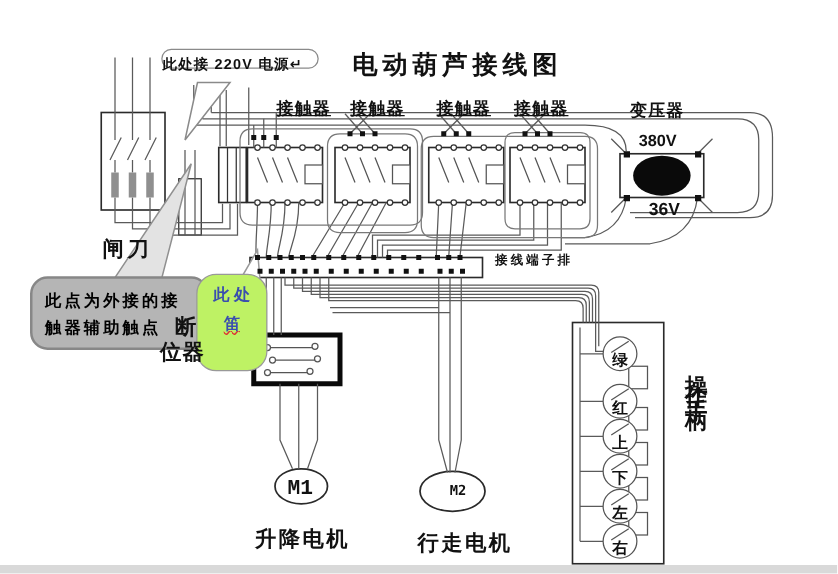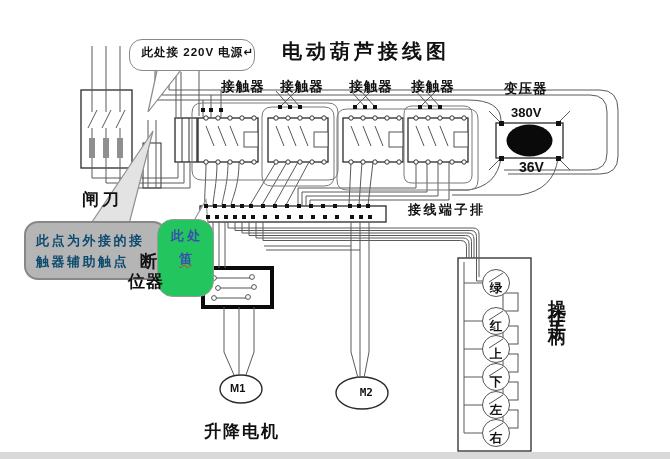--- a/index.html
+++ b/index.html
@@ -7,48 +7,48 @@
     position:relative;width:670px;height:459px;background:#ffffff;overflow:hidden;
     font-family:"Liberation Sans","DejaVu Sans",sans-serif;color:#111;
   }
   #diagram-svg{position:absolute;left:0;top:0;z-index:1;}
   .lbl{position:absolute;z-index:3;white-space:nowrap;font-weight:bold;color:#111;}
   .title{left:282px;top:38px;font-size:20px;letter-spacing:4px;}
   .callout{
     position:absolute;z-index:4;box-sizing:border-box;font-weight:bold;
   }
   .co-power{
-    left:129px;top:39px;width:126px;height:32px;background:#fff;
+    left:129px;top:39px;width:126px;height:16px;background:#fff;
     border:1.5px solid #8a8a8a;border-radius:13px;
-    font-size:11.5px;line-height:25px;text-align:right;letter-spacing:1px;
+    font-size:11.5px;line-height:25px;text-align:left;letter-spacing:1px;
   }
   .co-aux{
     left:24px;top:221px;width:143px;height:59px;background:#b5b5b5;
     border:2px solid #878787;border-radius:14px;padding:7px 10px;
-    font-size:13px;letter-spacing:2.5px;line-height:1.65;color:#0c4a6e;
+    font-size:13px;letter-spacing:2.5px;line-height:1.65;color:#000000;
   }
   .co-horn{
-    left:157px;top:219px;width:57px;height:78px;background:#22c55e;
+    left:157px;top:219px;width:57px;height:78px;background:#bef264;
     border:1.5px solid #999;border-radius:16px;padding-top:5px;
     font-size:13px;text-align:center;line-height:1.75;color:#3a4fae;
   }
   .co-horn .wavy{
     text-decoration-line:underline;text-decoration-style:wavy;
     text-decoration-color:#e03030;text-decoration-thickness:1px;
   }
   .knife{left:82px;top:188px;font-size:17px;letter-spacing:3px;}
-  .ctc{top:78px;width:50px;text-align:center;font-size:13.5px;letter-spacing:1px;}
+  .ctc{top:78px;width:50px;text-align:center;font-size:13.5px;letter-spacing:1px;text-decoration:underline;}
   .ctc1{left:218px;} .ctc2{left:277px;} .ctc3{left:346px;} .ctc4{left:408px;}
   .trf{left:504px;top:80px;font-size:13.5px;letter-spacing:1px;}
   .v380{left:511px;top:105px;font-size:13px;}
   .v36{left:519px;top:159px;font-size:14px;}
-  .strip{left:396px;top:201px;font-size:13px;letter-spacing:2.5px;margin-left:12px;}
+  .strip{left:396px;top:201px;font-size:10px;letter-spacing:2.5px;}
   .limr1{left:140px;top:250px;font-size:17px;z-index:5;}
   .limr2{left:128px;top:270px;font-size:17px;letter-spacing:1px;z-index:5;}
-  .m1{left:230px;top:382px;width:22px;font-size:11px;font-family:Liberation Sans, sans-serif;}
+  .m1{left:230px;top:382px;width:22px;font-size:17px;font-family:Liberation Mono, monospace;}
   .m2{left:351px;top:386px;width:22px;text-align:right;font-size:11px;font-family:"DejaVu Sans Mono","Liberation Mono",monospace;}
   .mn1{left:204px;top:420px;font-size:17px;letter-spacing:2px;}
   .mn2{left:334px;top:423px;font-size:17px;letter-spacing:2px;}
   .btn-char{left:487px;width:18px;text-align:center;font-size:12.5px;z-index:3;}
   .b0{top:280px;} .b1{top:318px;} .b2{top:346px;} .b3{top:374px;} .b4{top:402px;} .b5{top:430px;}
   .handle-lbl{
     left:545px;top:286px;font-size:18px;letter-spacing:9px;
     writing-mode:vertical-rl;text-orientation:upright;
   }
   .footer-band{position:absolute;left:0;top:452px;width:670px;height:7px;background:#d9d9d9;z-index:2;}
@@ -250,20 +250,21 @@
 <div class="lbl v36">36V</div>
 
 <div class="lbl strip">接线端子排</div>
 
 <div class="lbl limr1">断</div>
 <div class="lbl limr2">位器</div>
 
 <div class="lbl m1">M1</div>
 <div class="lbl m2">M2</div>
 <div class="lbl mn1">升降电机</div>
+<div class="lbl mn2">行走电机</div>
 
 <div class="lbl btn-char b0">绿</div>
 <div class="lbl btn-char b1">红</div>
 <div class="lbl btn-char b2">上</div>
 <div class="lbl btn-char b3">下</div>
 <div class="lbl btn-char b4">左</div>
 <div class="lbl btn-char b5">右</div>
 
 <div class="lbl handle-lbl">操作手柄</div>
 

